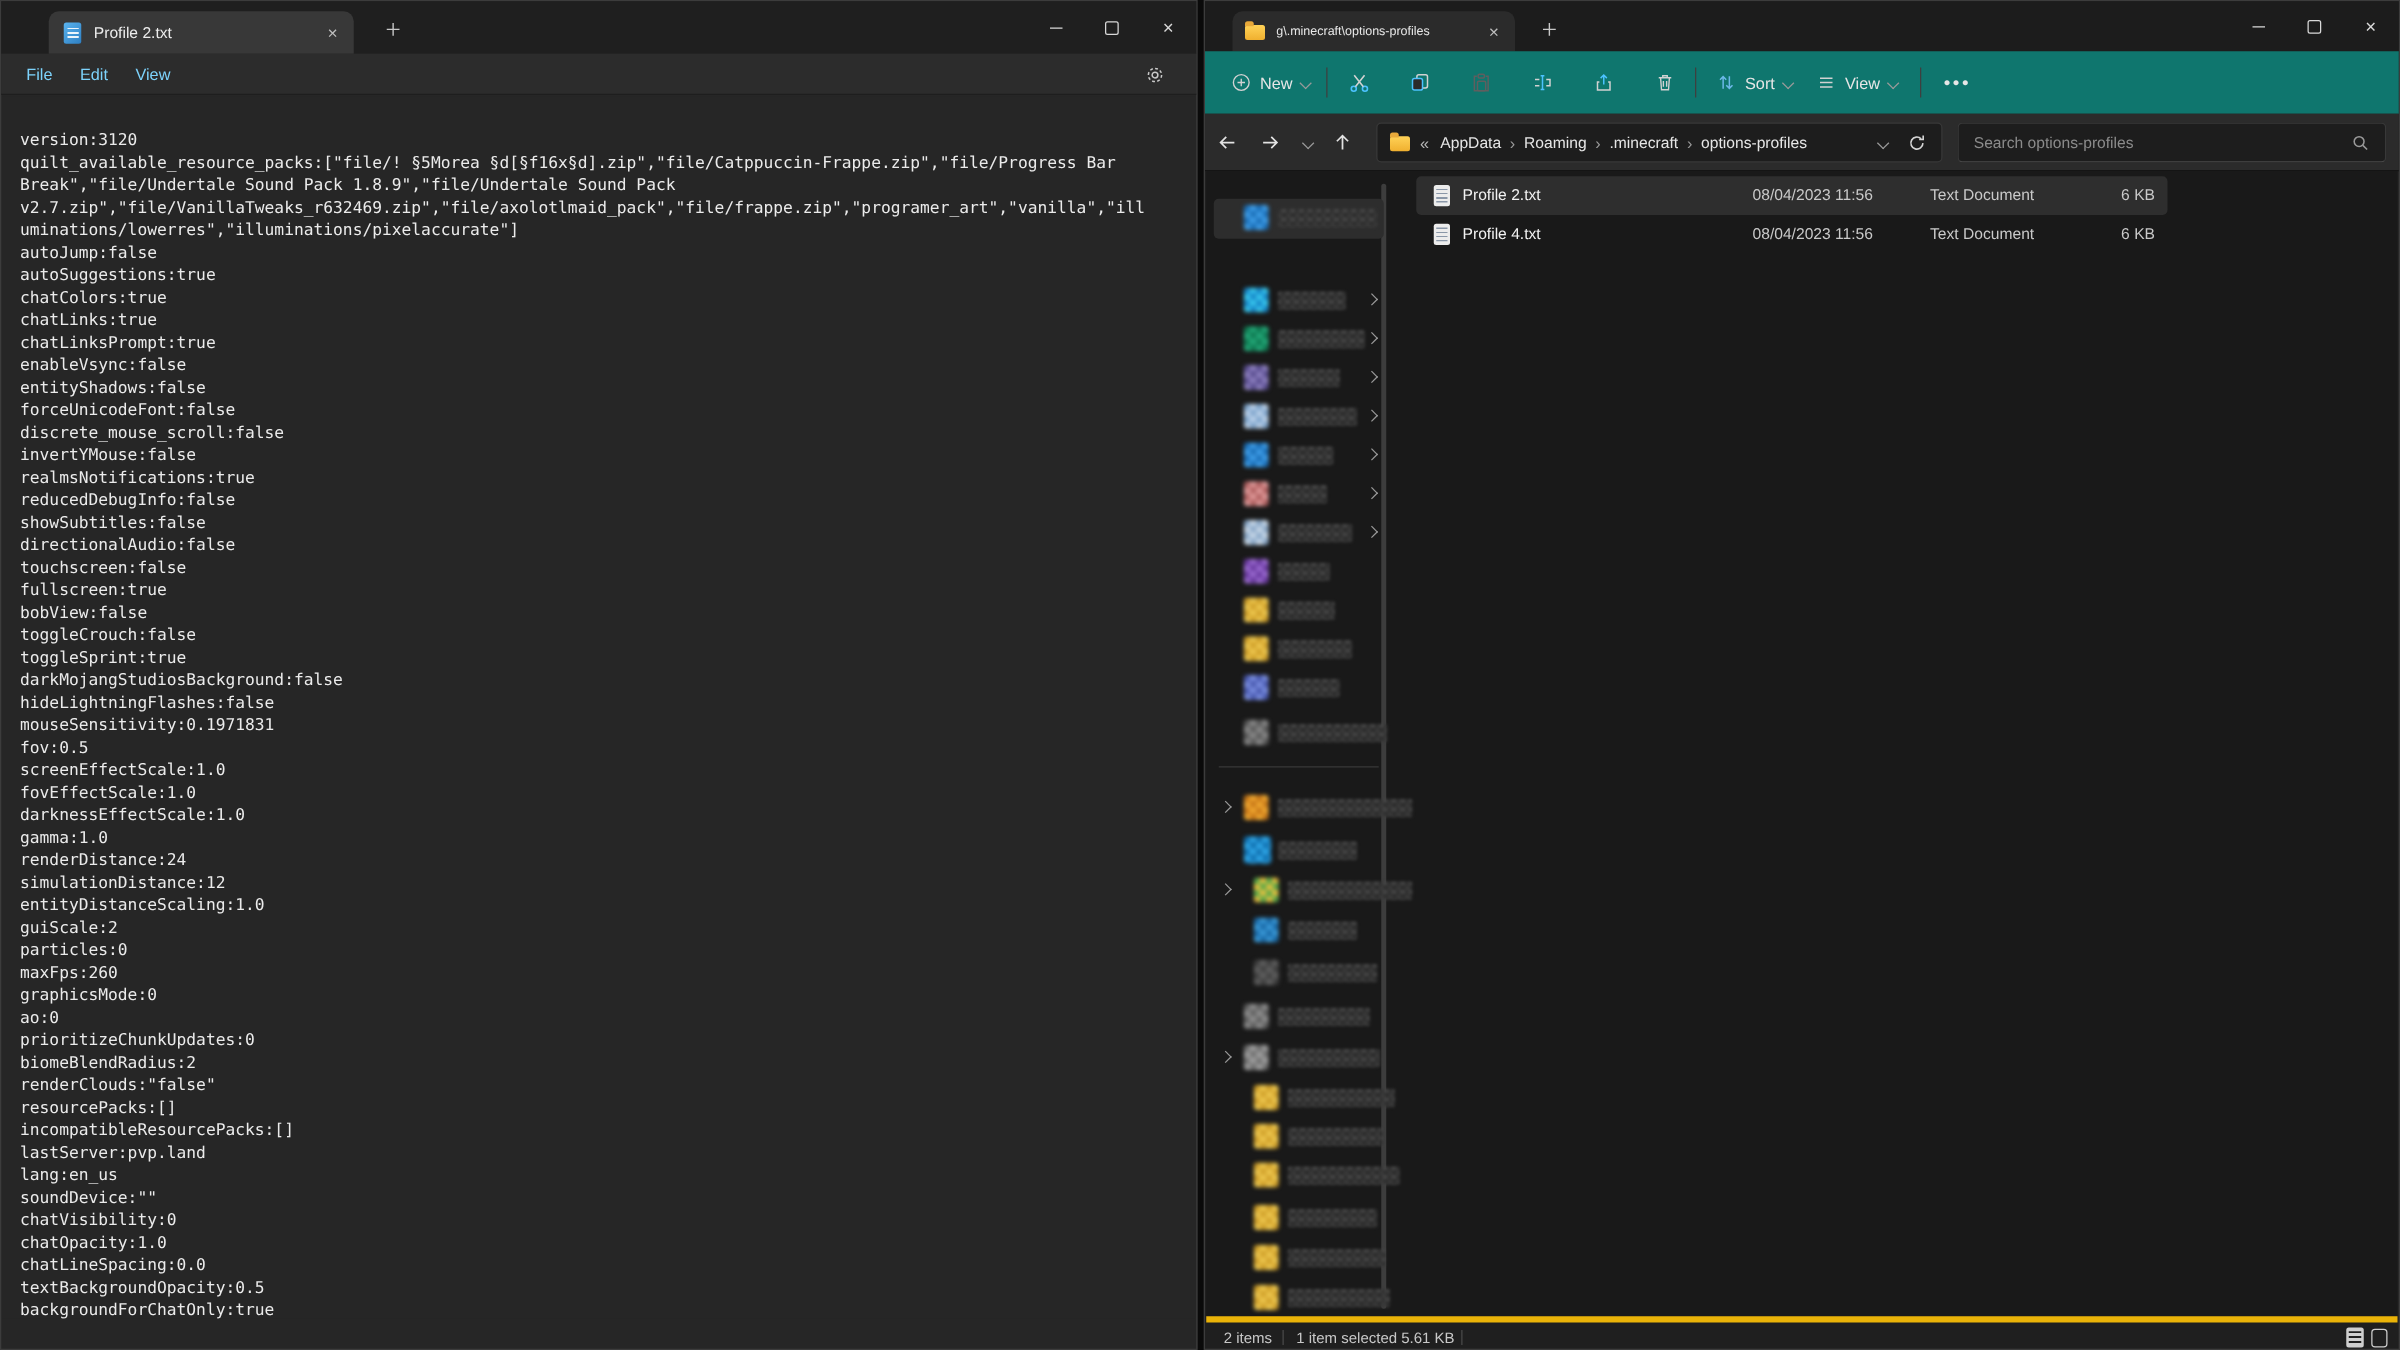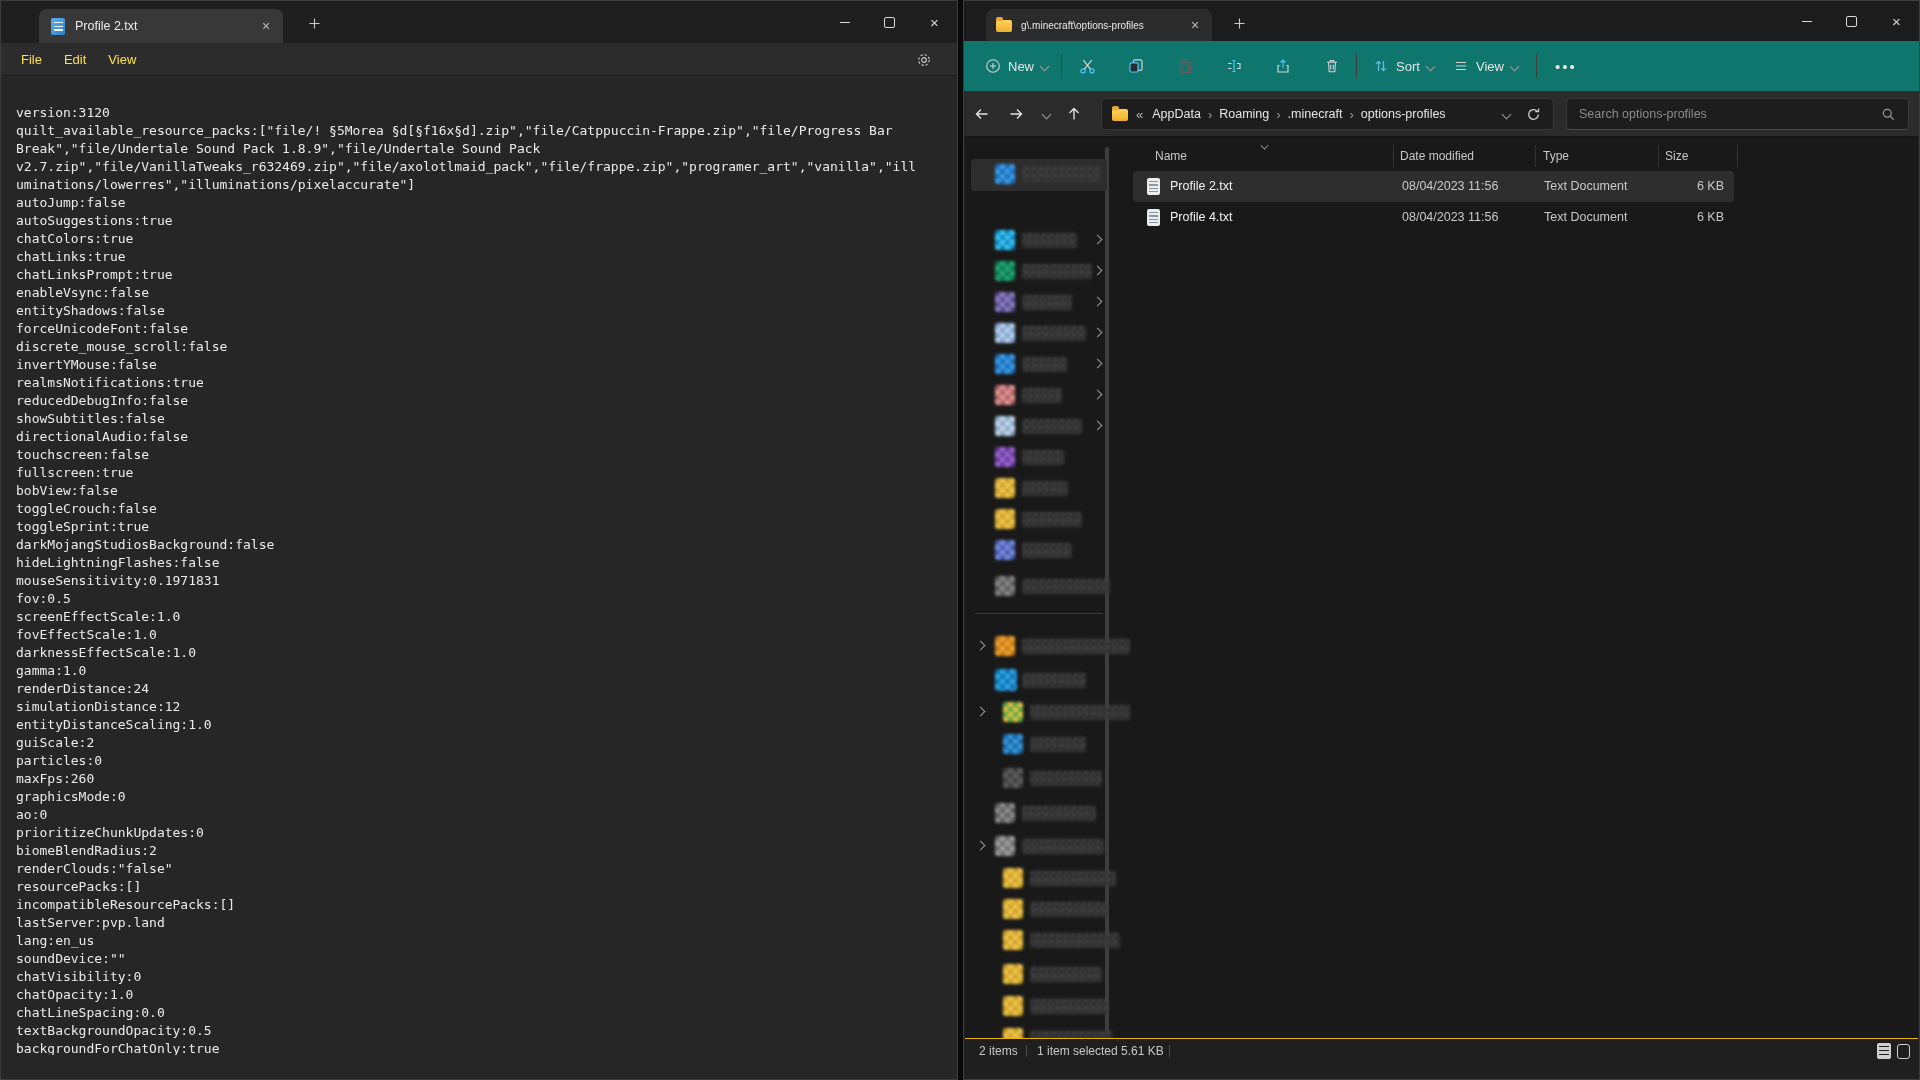--- a/index.html
+++ b/index.html
@@ -25,21 +25,21 @@
   .np-newtab { left:300px; }
   .win-controls { position:absolute; right:0; top:0; display:flex; height:100%; }
   .wc { width:45px; height:100%; display:flex; align-items:center; justify-content:center;
     color:#d9d9d9; font-size:15px; }
   .wc-min::before { content:''; width:10px; height:1px; background:#d9d9d9; }
   .wc-max::before { content:''; width:9px; height:9px; border:1px solid #d9d9d9; border-radius:2px; }
 
   .np-menubar { position:relative; height:33px; background:#2c2c2c; border-bottom:1px solid #1e1e1e;
     display:flex; align-items:center; }
   .np-menu-items { display:flex; padding-left:9px; }
-  .np-menu-item { padding:5px 11px; font-size:13px; color:#fde047; border-radius:4px; }
+  .np-menu-item { padding:5px 11px; font-size:13px; color:#7dd3fc; border-radius:4px; }
   .np-gear { position:absolute; right:24px; top:8px; width:18px; height:18px; display:flex;
     align-items:center; justify-content:center; }
 
   .np-editor { position:absolute; top:76px; left:1px; right:1px; bottom:24px; background:#262626;
     overflow:hidden; }
   .np-text { padding:27px 0 0 14px; font-family:"DejaVu Sans Mono", monospace; font-size:13px;
     line-height:18px; color:#ebebeb; white-space:pre; }
 
   .np-status { position:absolute; left:1px; right:1px; bottom:1px; height:23px; background:#2b2b2b;
     border-top:1px solid #3a3a3a; font-size:12px; color:#c5c5c5; }
@@ -121,22 +121,22 @@
   .fc { position:absolute; top:8px; color:#c9c9c9; }
   .fc-name { left:37px; color:#f2f2f2; }
   .fc-date { left:269px; }
   .fc-type { left:411px; }
   .fc-size { right:10px; }
   .doc-icon { position:absolute; left:14px; top:7px; width:13px; height:17px; background:#ececec;
     border-radius:2px; }
   .doc-icon::before { content:''; position:absolute; left:2px; right:2px; top:3px; bottom:3px;
     background:repeating-linear-gradient(to bottom, #8a97a8 0 1.2px, transparent 1.2px 3.4px); }
 
-  .ex-status { position:absolute; left:1px; right:1px; bottom:1px; height:40px; background:#1f1f1f;
-    border-top:1px solid #eab308; font-size:12px; color:#c8c8c8; }
+  .ex-status { position:absolute; left:1px; right:1px; bottom:1px; height:25px; background:#1f1f1f;
+    border-top:5px solid #eab308; font-size:12px; color:#c8c8c8; }
   .exs { position:absolute; top:5px; }
   .exs.count { left:14px; } .exs.sel { left:72px; } .exs.selsize { left:156px; }
   .ex-sdiv { position:absolute; top:6px; width:1px; height:12px; background:#4a4a4a; }
   .sd1 { left:61px; } .sd2 { left:204px; }
   .view-toggle { position:absolute; top:4px; }
   .vt-details { right:27px; width:14px; height:16px; background:#cfcfcf; border-radius:2px; }
   .vt-details::before { content:''; position:absolute; left:2px; right:2px; top:3px; bottom:3px;
     background:repeating-linear-gradient(to bottom, #1f1f1f 0 1.4px, transparent 1.4px 4px); }
   .vt-thumbs { right:8px; width:13px; height:15px; border:1.5px solid #cfcfcf; border-radius:3px;
     margin-top:1px; }
@@ -488,31 +488,20 @@
           <span class="sb-icon" style="left: 32px; background-image: conic-gradient(rgb(238, 200, 79) 25%, rgb(208, 160, 42) 0deg, rgb(208, 160, 42) 50%, rgb(238, 200, 79) 0deg, rgb(238, 200, 79) 75%, rgb(208, 160, 42) 0deg); background-size: 10px 10px;"></span>
           <span class="mz-text" style="left: 59px; width: 78px; background-position: 2px 0px;"></span>
         </div>
         <div class="sb-item" style="top: 886px;">
           <span class="sb-icon" style="left: 32px; background-image: conic-gradient(rgb(238, 200, 79) 25%, rgb(208, 160, 42) 0deg, rgb(208, 160, 42) 50%, rgb(238, 200, 79) 0deg, rgb(238, 200, 79) 75%, rgb(208, 160, 42) 0deg); background-size: 10px 10px;"></span>
           <span class="mz-text" style="left: 59px; width: 82px; background-position: 5px 0px;"></span>
         </div>
       </div>
 
     <div class="ex-files">
-      <div class="fl-header">
-        <span class="chev sort-chev"></span>
-        <span class="fl-h h-name">Name</span>
-        <span class="h-sep hs1"></span>
-        <span class="fl-h h-date">Date modified</span>
-        <span class="h-sep hs2"></span>
-        <span class="fl-h h-type">Type</span>
-        <span class="h-sep hs3"></span>
-        <span class="fl-h h-size">Size</span>
-        <span class="h-sep hs4"></span>
-      </div>
       <div>
           <div class="file-row selected">
             <span class="doc-icon"></span>
             <span class="fc fc-name">Profile 2.txt</span>
             <span class="fc fc-date">08/04/2023 11:56</span>
             <span class="fc fc-type">Text Document</span>
             <span class="fc fc-size">6 KB</span>
           </div>
           <div class="file-row">
             <span class="doc-icon"></span>

